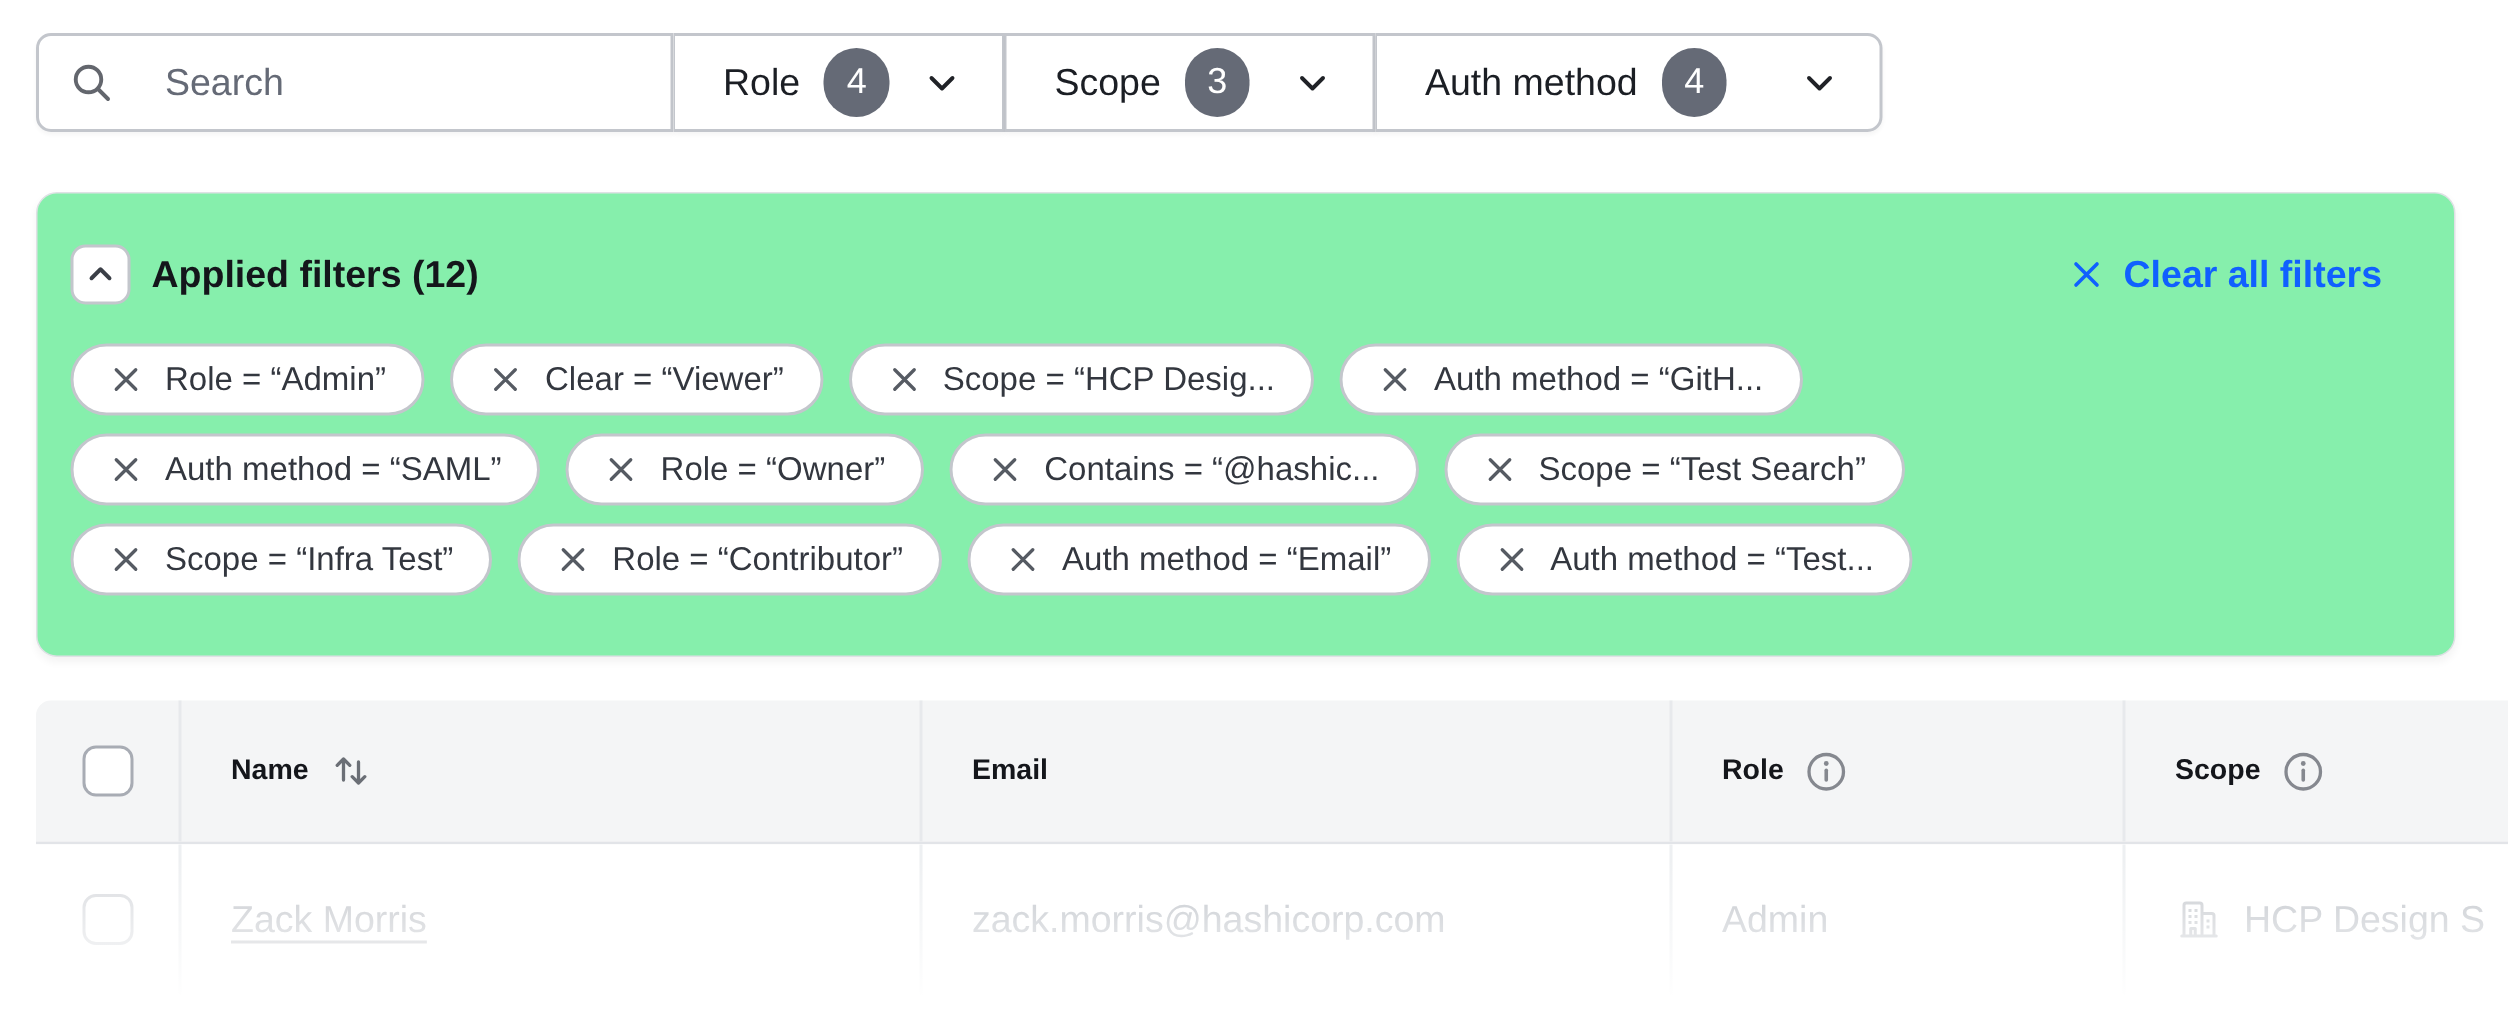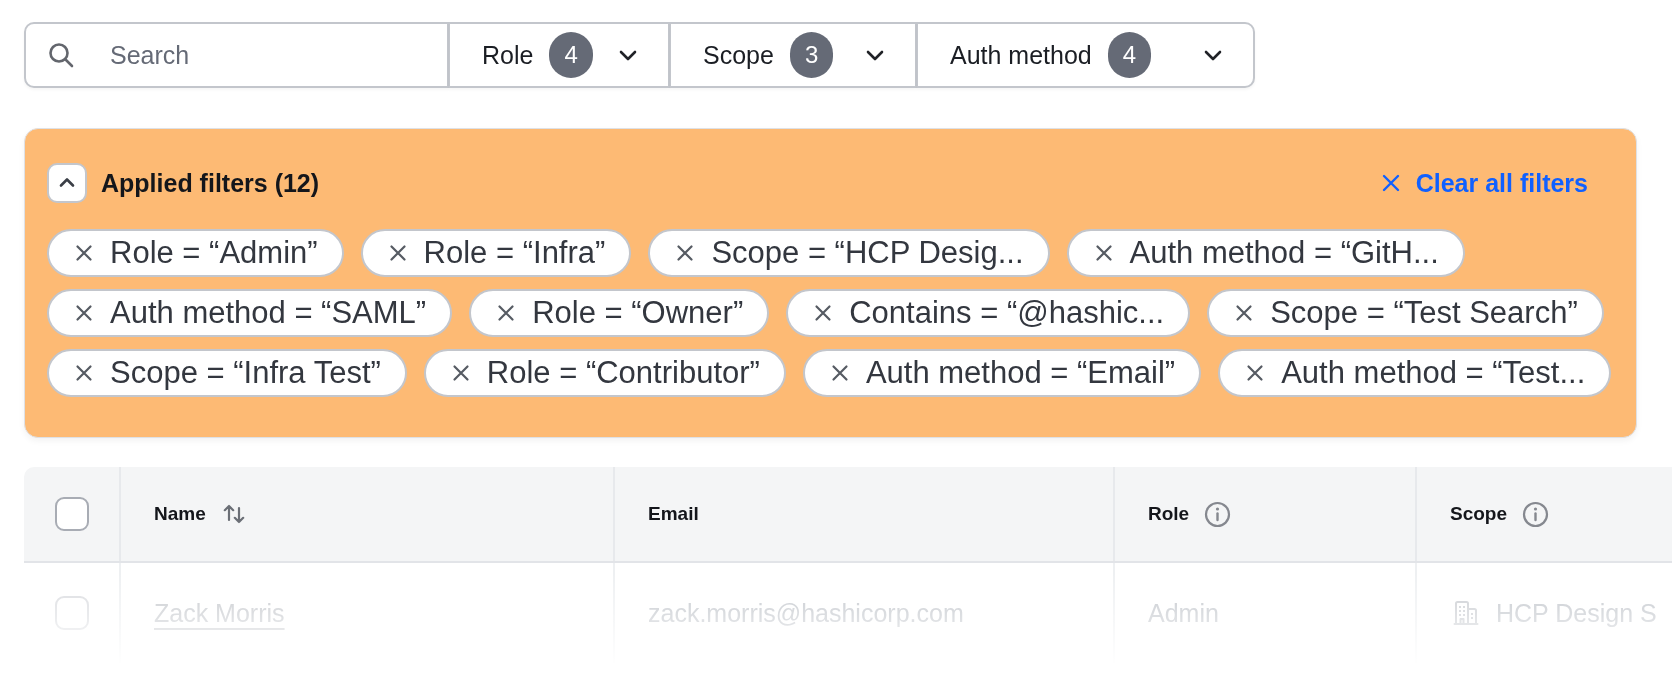--- a/index.html
+++ b/index.html
@@ -31,40 +31,40 @@
   .seg .lbl{font-size:25px;color:#1b1e24;}
   .badge{
     margin-left:16px;min-width:30px;height:46px;padding:0 15px;box-sizing:border-box;
     background:#656a76;color:#fff;border-radius:999px;display:inline-flex;
     align-items:center;justify-content:center;font-size:24px;font-weight:500;
   }
   .seg .chev{margin-left:auto;display:flex;}
   
   .panel{
     box-sizing:border-box;width:1613px;margin:40px 24px 0;border:1px solid #dfe1e5;
-    border-radius:14px;padding:34px 48px 40px 22px;background:#fdba74;
+    border-radius:14px;padding:34px 48px 40px 22px;background:#86efac;
     box-shadow:0 3px 6px rgba(20,22,26,.05);
   }
   .panel-head{display:flex;align-items:center;}
   .collapse-btn{
     width:40px;height:40px;box-sizing:border-box;border:2px solid #c3c6cc;border-radius:10px;
     background:#fff;display:flex;align-items:center;justify-content:center;cursor:pointer;padding:0;
   }
   .panel-title{margin-left:14px;font-size:25px;font-weight:700;color:#14161b;}
   .clear-all{
     margin-left:auto;display:flex;align-items:center;gap:13px;background:none;border:none;
     padding:0;cursor:pointer;color:#1060ff;font-size:25px;font-weight:600;
     font-family:Liberation Sans, sans-serif;
   }
   .pill-rows{margin-top:26px;display:flex;flex-direction:column;gap:12px;}
   .pill-row{display:flex;gap:17px;}
   .pill{
     box-sizing:border-box;height:48px;display:inline-flex;align-items:center;gap:15px;
     border:2px solid #c3c6cc;border-radius:999px;padding:0 24px;background:#fff;
-    font-size:31px;color:#33373f;white-space:nowrap;justify-content:center;
+    font-size:22px;color:#33373f;white-space:nowrap;justify-content:center;
   }
   .pill .x,
   .clear-all .x{display:flex;background:none;border:none;padding:0;cursor:pointer;}
   
   .table{margin:29px 0 0 24px;width:1900px;}
   .thead{
     display:flex;height:96px;background:#f4f5f6;border-radius:10px 0 0 0;
     border-bottom:2px solid #e2e4e8;box-sizing:border-box;
   }
   .trow{display:flex;height:100px;background:#fff;}
@@ -166,21 +166,21 @@
             </svg>
           </button>
         <span>Role = “Admin”</span>
       </span>
       <span class="pill">
         <button class="x">
             <svg width="22" height="22" viewBox="0 0 22 22" fill="none">
               <path d="M4.5 4.5l13 13M17.5 4.5l-13 13" stroke="#565b63" stroke-width="2.2" stroke-linecap="round"></path>
             </svg>
           </button>
-        <span>Role = “Infra”</span>
+        <span>Clear = “Viewer”</span>
       </span>
       <span class="pill">
         <button class="x">
             <svg width="22" height="22" viewBox="0 0 22 22" fill="none">
               <path d="M4.5 4.5l13 13M17.5 4.5l-13 13" stroke="#565b63" stroke-width="2.2" stroke-linecap="round"></path>
             </svg>
           </button>
         <span>Scope = “HCP Desig...</span>
       </span>
       <span class="pill">

